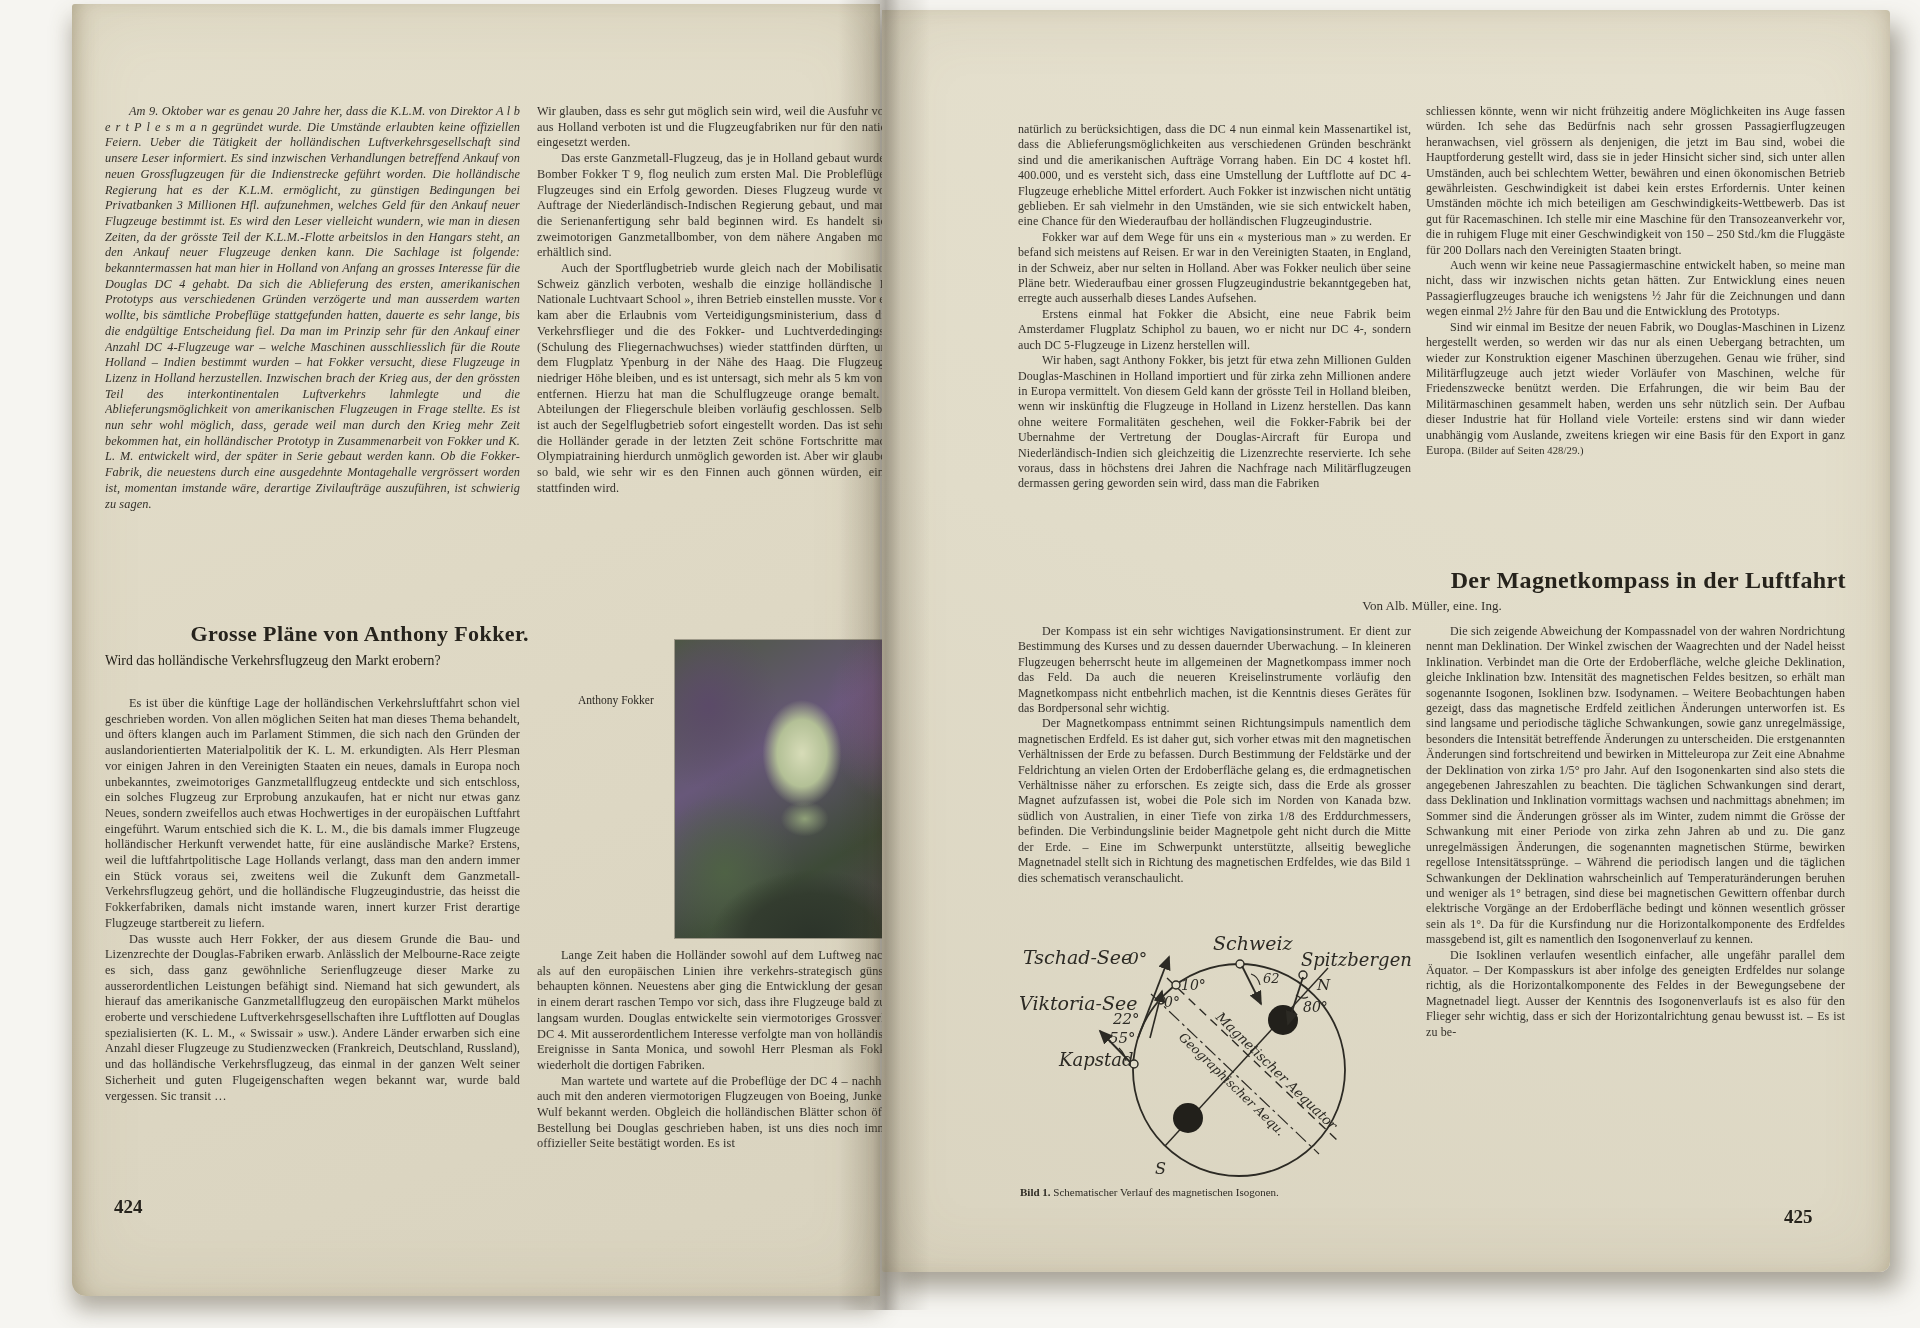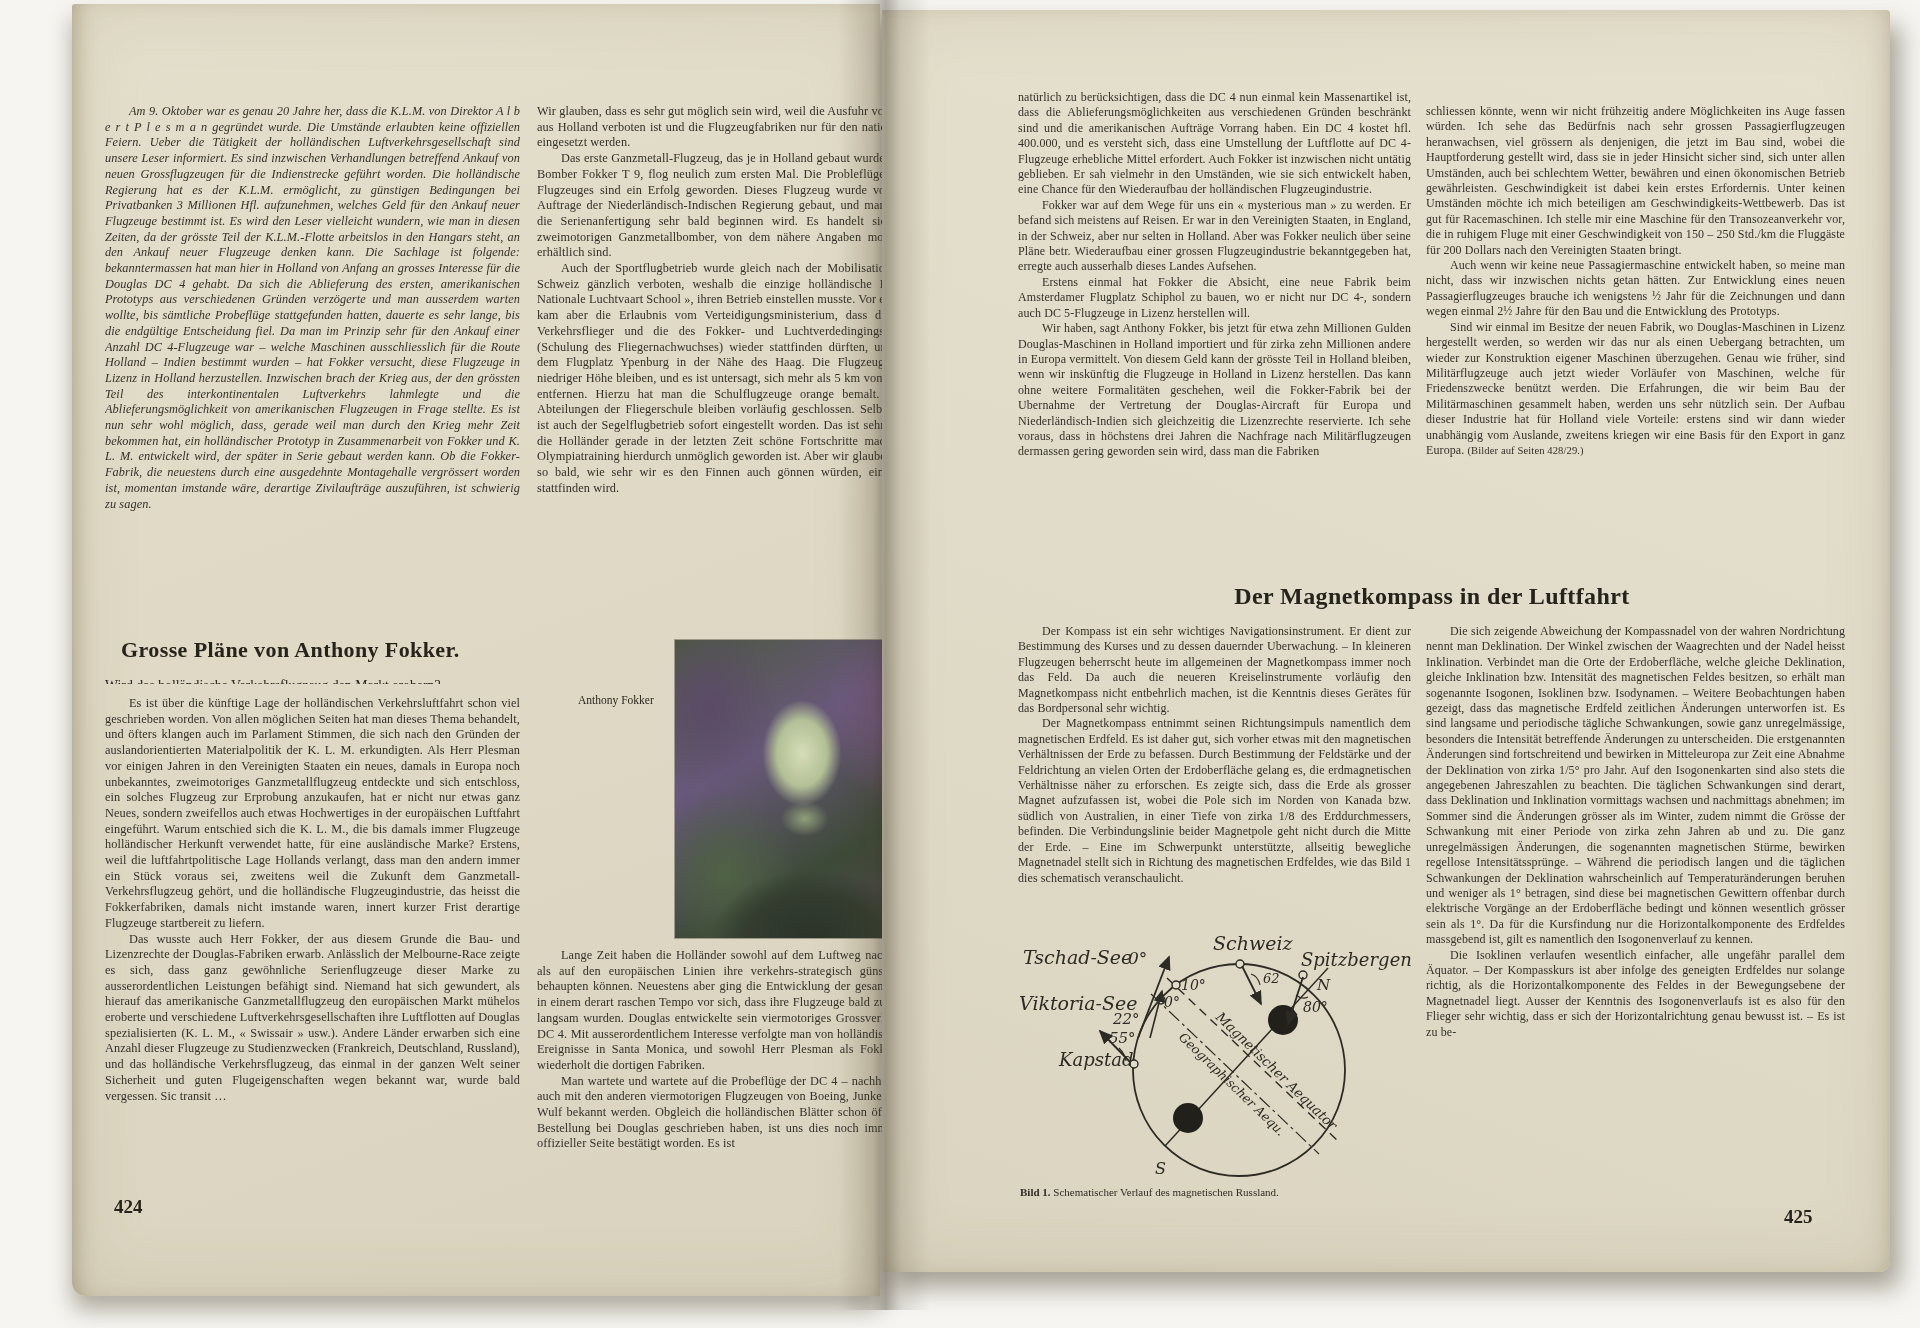--- a/index.html
+++ b/index.html
@@ -24,21 +24,21 @@
   }
   .gutter{
     position:absolute;left:838px;top:0;width:92px;height:1310px;z-index:5;pointer-events:none;
     background:linear-gradient(to right, rgba(70,60,40,0) 0%, rgba(70,60,40,.18) 38%, rgba(50,42,28,.34) 52%, rgba(70,60,40,.14) 68%, rgba(70,60,40,0) 100%);
   }
   .block{position:absolute;overflow:hidden;}
   .para{margin:0;text-align:justify;hyphens:auto;}
   .ind{text-indent:24px;}
   .lp-col{font-size:12.3px;line-height:15.7px;letter-spacing:.1px;}
   .rp-col{font-size:12px;line-height:15.4px;letter-spacing:.1px;}
-  h2{margin:16px;font-size:22px;line-height:24px;font-weight:bold;color:#26231c;letter-spacing:.4px;}
+  h2{margin:0;font-size:22px;line-height:24px;font-weight:bold;color:#26231c;letter-spacing:.4px;text-align:right;}
   .subtitle{margin:7px 0 0 0;font-size:13.8px;font-weight:normal;color:#26231c;}
   .center{text-align:center;}
   .rp-title{font-size:24px;}
   .byline{margin:6px 0 0 0;font-size:13px;}
   .pagenum{position:absolute;font-size:19px;font-weight:bold;color:#26231c;}
   .photo{
     position:absolute;left:603px;top:636px;width:276px;height:298px;
     background:
       radial-gradient(ellipse 55px 74px at 46% 38%, #d7dcb8 0%, #b3c096 45%, rgba(120,140,100,0) 72%),
       radial-gradient(ellipse 30px 22px at 47% 60%, #8fa078 0%, rgba(120,140,100,0) 80%),
@@ -86,21 +86,21 @@
   <div class="block lp-col" style="left:465px;top:944px;width:415px;height:252px;">
     <p class="para ind">Lange Zeit haben die Holländer sowohl auf dem Luftweg nach dem Osten, als auf den europäischen Linien ihre verkehrs-strategisch günstige Stellung behaupten können. Neuestens aber ging die Entwicklung der gesamten Luftfahrt in einem derart raschen Tempo vor sich, dass ihre Flugzeuge bald zu klein und zu langsam wurden. Douglas entwickelte sein viermotoriges Grossverkehrsflugzeug DC 4. Mit ausserordentlichem Interesse verfolgte man von holländischer Seite die Ereignisse in Santa Monica, und sowohl Herr Plesman als Fokker besuchten wiederholt die dortigen Fabriken.</p>
     <p class="para ind">Man wartete und wartete auf die Probeflüge der DC 4 – nachher wollte man auch mit den anderen viermotorigen Flugzeugen von Boeing, Junkers und Focke-Wulf bekannt werden. Obgleich die holländischen Blätter schon öfters über eine Bestellung bei Douglas geschrieben haben, ist uns dies noch immer nicht von offizieller Seite bestätigt worden. Es ist</p>
   </div>
 
   <div class="pagenum" style="left:42px;top:1192px;">424</div>
 </div>
 
 <div class="page page-right">
 
-  <div class="block rp-col" style="left:136px;top:80px;width:393px;height:460px;">
+  <div class="block rp-col" style="left:136px;top:112px;width:393px;height:460px;">
     <p class="para">natürlich zu berücksichtigen, dass die DC 4 nun einmal kein Massenartikel ist, dass die Ablieferungsmöglichkeiten aus verschiedenen Gründen beschränkt sind und die amerikanischen Aufträge Vorrang haben. Ein DC 4 kostet hfl. 400.000, und es versteht sich, dass eine Umstellung der Luftflotte auf DC 4-Flugzeuge erhebliche Mittel erfordert. Auch Fokker ist inzwischen nicht untätig geblieben. Er sah vielmehr in den Umständen, wie sie sich entwickelt haben, eine Chance für den Wiederaufbau der holländischen Flugzeugindustrie.</p>
     <p class="para ind">Fokker war auf dem Wege für uns ein « mysterious man » zu werden. Er befand sich meistens auf Reisen. Er war in den Vereinigten Staaten, in England, in der Schweiz, aber nur selten in Holland. Aber was Fokker neulich über seine Pläne betr. Wiederaufbau einer grossen Flugzeugindustrie bekanntgegeben hat, erregte auch ausserhalb dieses Landes Aufsehen.</p>
     <p class="para ind">Erstens einmal hat Fokker die Absicht, eine neue Fabrik beim Amsterdamer Flugplatz Schiphol zu bauen, wo er nicht nur DC 4-, sondern auch DC 5-Flugzeuge in Lizenz herstellen will.</p>
     <p class="para ind">Wir haben, sagt Anthony Fokker, bis jetzt für etwa zehn Millionen Gulden Douglas-Maschinen in Holland importiert und für zirka zehn Millionen andere in Europa vermittelt. Von diesem Geld kann der grösste Teil in Holland bleiben, wenn wir inskünftig die Flugzeuge in Holland in Lizenz herstellen. Das kann ohne weitere Formalitäten geschehen, weil die Fokker-Fabrik bei der Ubernahme der Vertretung der Douglas-Aircraft für Europa und Niederländisch-Indien sich gleichzeitig die Lizenzrechte reservierte. Ich sehe voraus, dass in höchstens drei Jahren die Nachfrage nach Militärflugzeugen dermassen gering geworden sein wird, dass man die Fabriken</p>
   </div>
 
   <div class="block center" style="left:136px;top:558px;width:828px;height:50px;">
     <h2 class="rp-title">Der Magnetkompass in der Luftfahrt</h2>
     <p class="byline">Von Alb. Müller, eine. Ing.</p>
   </div>
@@ -159,21 +159,21 @@
       <text class="hand" x="94" y="115" font-size="15">55°</text>
       <text class="hand" x="44" y="138" font-size="18">Kapstad</text>
       <text class="hand" x="140" y="246" font-size="16">S</text>
       <text class="hand" font-size="13.5" transform="translate(200,90) rotate(44)">Magnetischer Aequator</text>
       <text class="hand" font-size="12.5" transform="translate(163,110) rotate(44)">Geographischer Aequ.</text>
     </svg>
   </div>
 
   <div class="fig-caption" style="left:138px;top:1176px;width:393px;">
     <b>Bild 1.</b>
-    <span>Schematischer Verlauf des magnetischen Russland.</span>
+    <span>Schematischer Verlauf des magnetischen Isogonen.</span>
   </div>
 
   <div class="block rp-col" style="left:544px;top:94px;width:419px;height:462px;">
     <p class="para">schliessen könnte, wenn wir nicht frühzeitig andere Möglichkeiten ins Auge fassen würden. Ich sehe das Bedürfnis nach sehr grossen Passagierflugzeugen heranwachsen, viel grössern als denjenigen, die jetzt im Bau sind, wobei die Hauptforderung gestellt wird, dass sie in jeder Hinsicht sicher sind, sich unter allen Umständen, auch bei schlechtem Wetter, bewähren und einen ökonomischen Betrieb gewährleisten. Geschwindigkeit ist dabei kein erstes Erfordernis. Unter keinen Umständen möchte ich mich beteiligen am Geschwindigkeits-Wettbewerb. Das ist gut für Racemaschinen. Ich stelle mir eine Maschine für den Transozeanverkehr vor, die in ruhigem Fluge mit einer Geschwindigkeit von 150 – 250 Std./km die Fluggäste für 200 Dollars nach den Vereinigten Staaten bringt.</p>
     <p class="para ind">Auch wenn wir keine neue Passagiermaschine entwickelt haben, so meine man nicht, dass wir inzwischen nichts getan hätten. Zur Entwicklung eines neuen Passagierflugzeuges brauche ich wenigstens ½ Jahr für die Zeichnungen und dann wegen einmal 2½ Jahre für den Bau und die Entwicklung des Prototyps.</p>
     <p class="para ind"><span>Sind wir einmal im Besitze der neuen Fabrik, wo Douglas-Maschinen in Lizenz hergestellt werden, so werden wir das nur als einen Uebergang betrachten, um wieder zur Konstruktion eigener Maschinen überzugehen. Genau wie früher, sind Militärflugzeuge auch jetzt wieder Vorläufer von Maschinen, welche für Friedenszwecke benützt werden. Die Erfahrungen, die wir beim Bau der Militärmaschinen gesammelt haben, werden uns sehr nützlich sein. Der Aufbau dieser Industrie hat für Holland viele Vorteile: erstens sind wir dann wieder unabhängig vom Auslande, zweitens kriegen wir eine Basis für den Export in ganz Europa.</span> <span class="note">(Bilder auf Seiten 428/29.)</span></p>
   </div>
 
   <div class="block rp-col" style="left:544px;top:614px;width:419px;height:580px;">
     <p class="para ind">Die sich zeigende Abweichung der Kompassnadel von der wahren Nordrichtung nennt man Deklination. Der Winkel zwischen der Waagrechten und der Nadel heisst Inklination. Verbindet man die Orte der Erdoberfläche, welche gleiche Deklination, gleiche Inklination bzw. Intensität des magnetischen Feldes besitzen, so erhält man sogenannte Isogonen, Isoklinen bzw. Isodynamen. – Weitere Beobachtungen haben gezeigt, dass das magnetische Erdfeld zeitlichen Änderungen unterworfen ist. Es sind langsame und periodische tägliche Schwankungen, sowie ganz unregelmässige, besonders die Intensität betreffende Änderungen zu unterscheiden. Die erstgenannten Änderungen sind fortschreitend und bewirken in Mitteleuropa zur Zeit eine Abnahme der Deklination von zirka 1/5° pro Jahr. Auf den Isogonenkarten sind also stets die angegebenen Jahreszahlen zu beachten. Die täglichen Schwankungen sind derart, dass Deklination und Inklination vormittags wachsen und nachmittags abnehmen; im Sommer sind die Änderungen grösser als im Winter, zudem nimmt die Grösse der Schwankung mit einer Periode von zirka zehn Jahren ab und zu. Die ganz unregelmässigen Änderungen, die sogenannten magnetischen Stürme, bewirken regellose Intensitätssprünge. – Während die periodisch langen und die täglichen Schwankungen der Deklination wahrscheinlich auf Temperaturänderungen beruhen und weniger als 1° betragen, sind diese bei magnetischen Gewittern offenbar durch elektrische Vorgänge an der Erdoberfläche bedingt und können wesentlich grösser sein als 1°. Da für die Kursfindung nur die Horizontalkomponente des Erdfeldes massgebend ist, gilt es namentlich den Isogonenverlauf zu kennen.</p>

